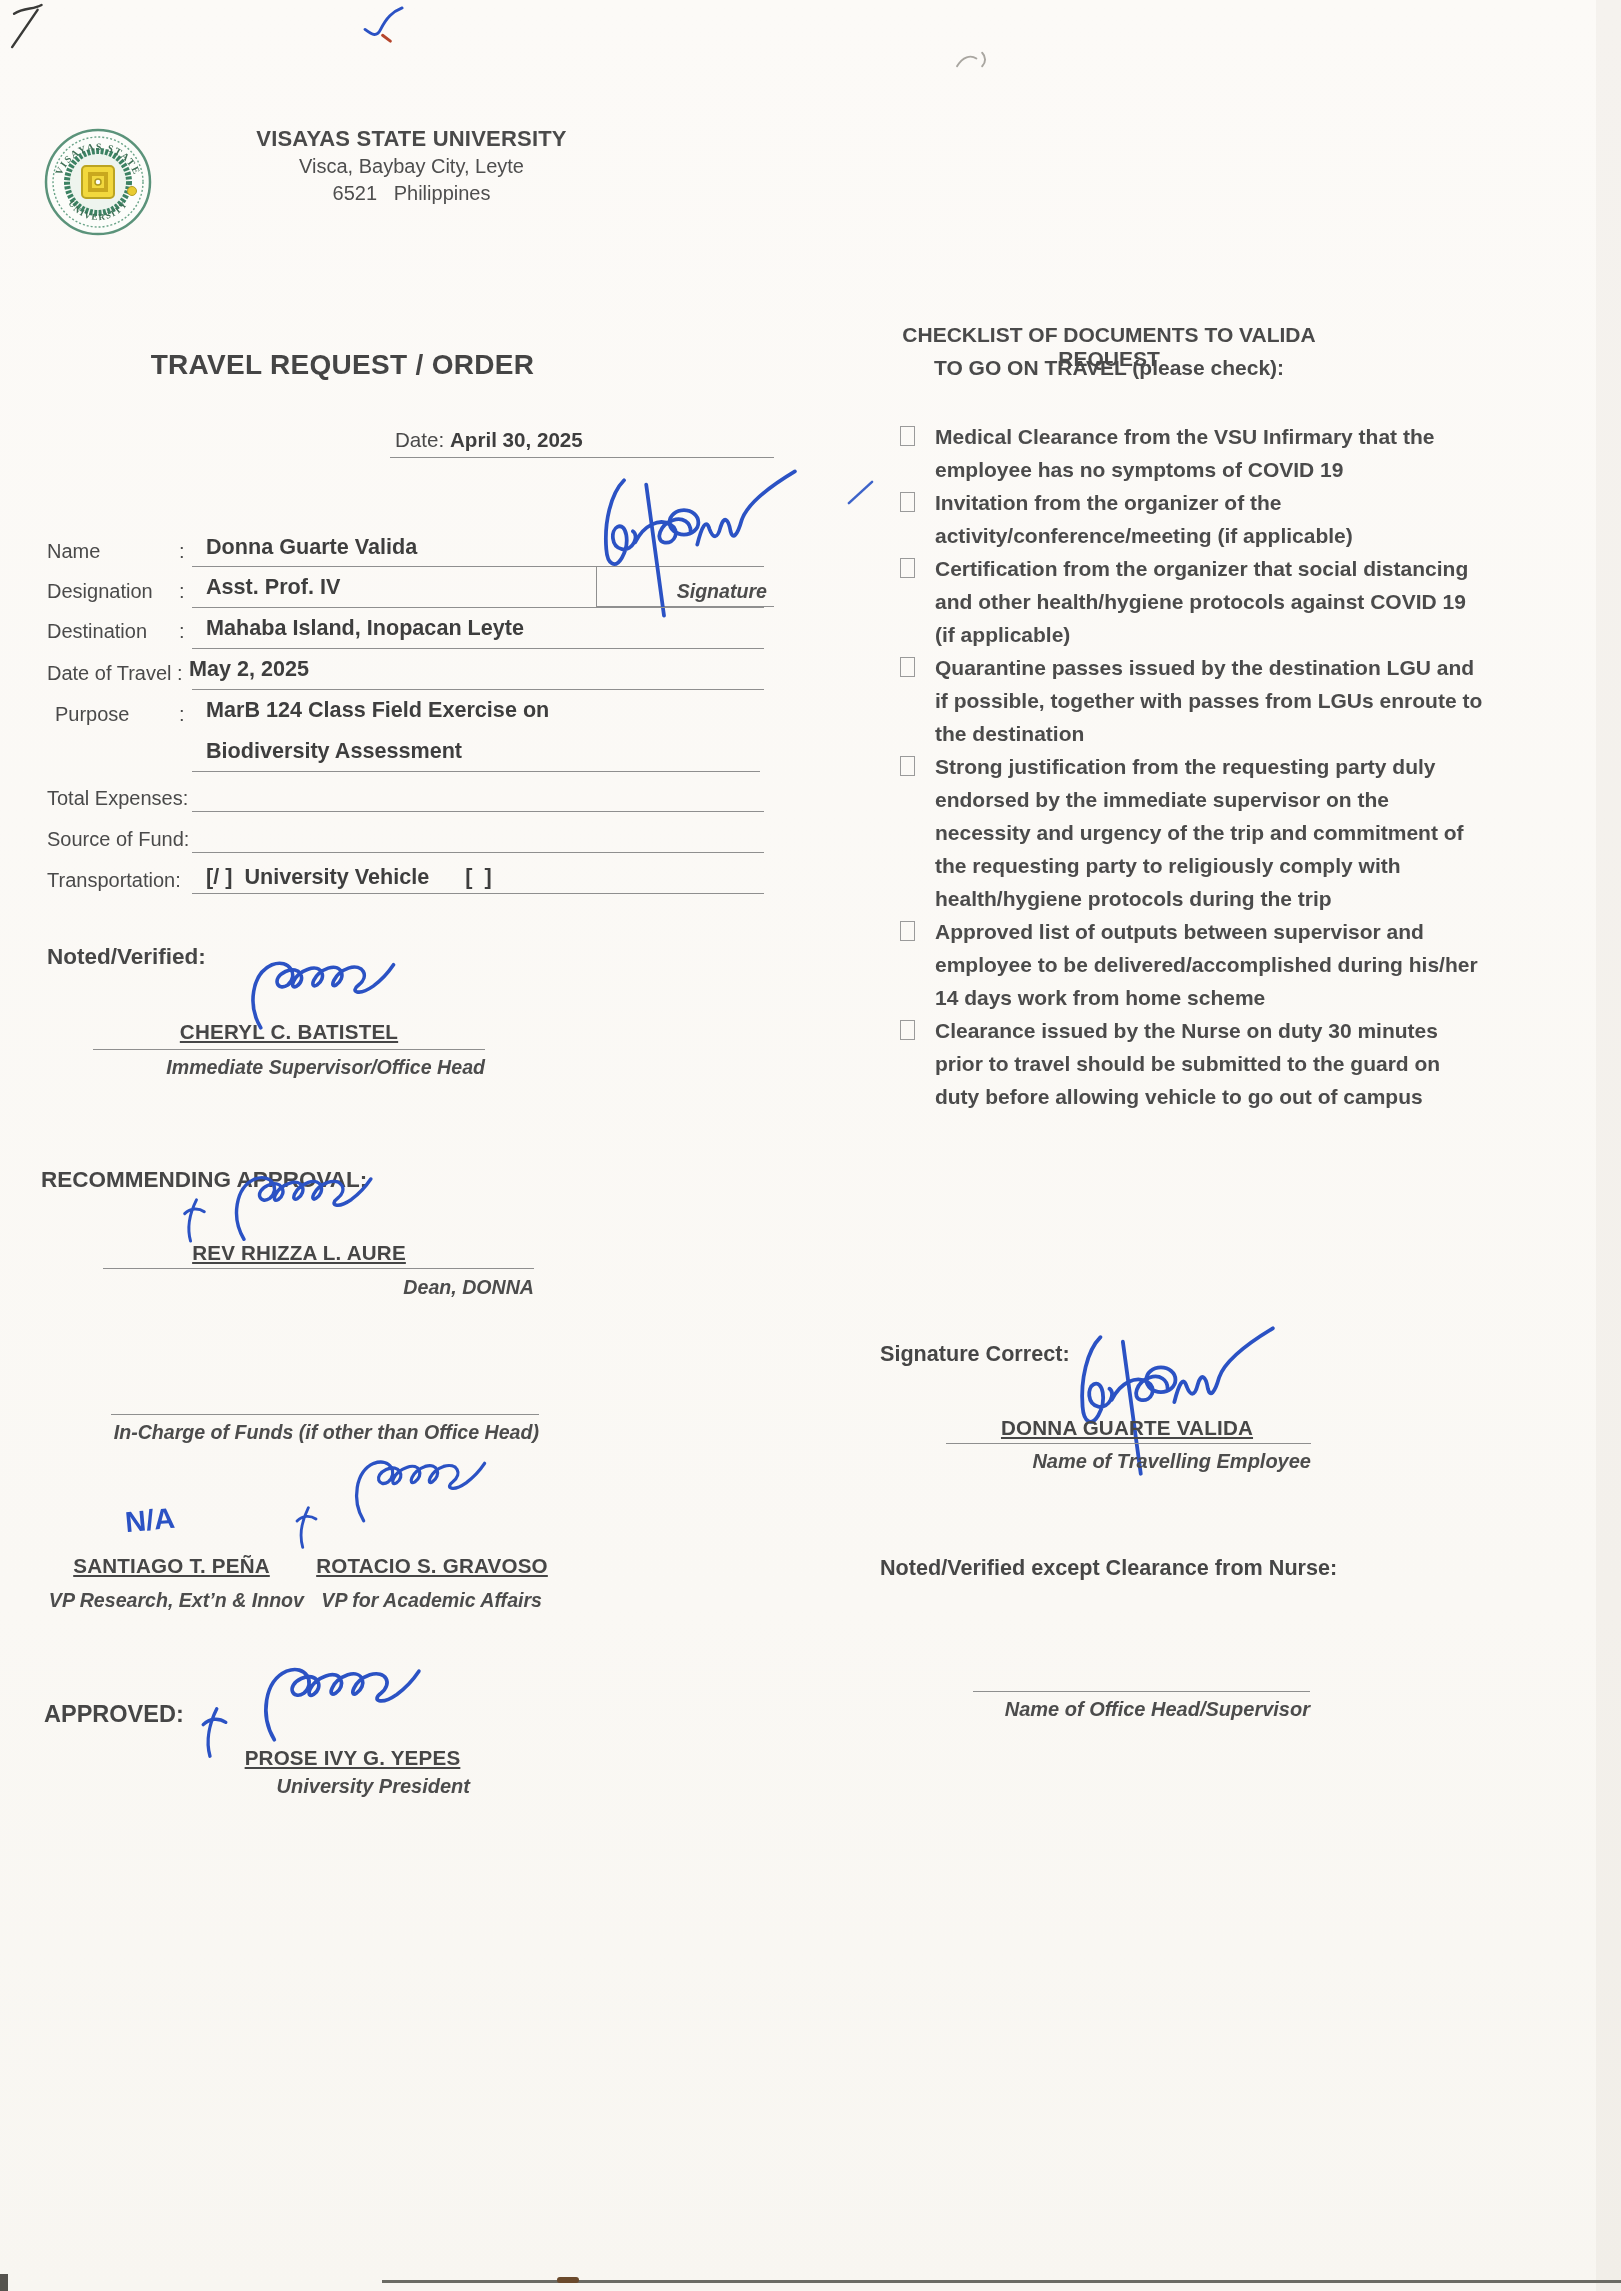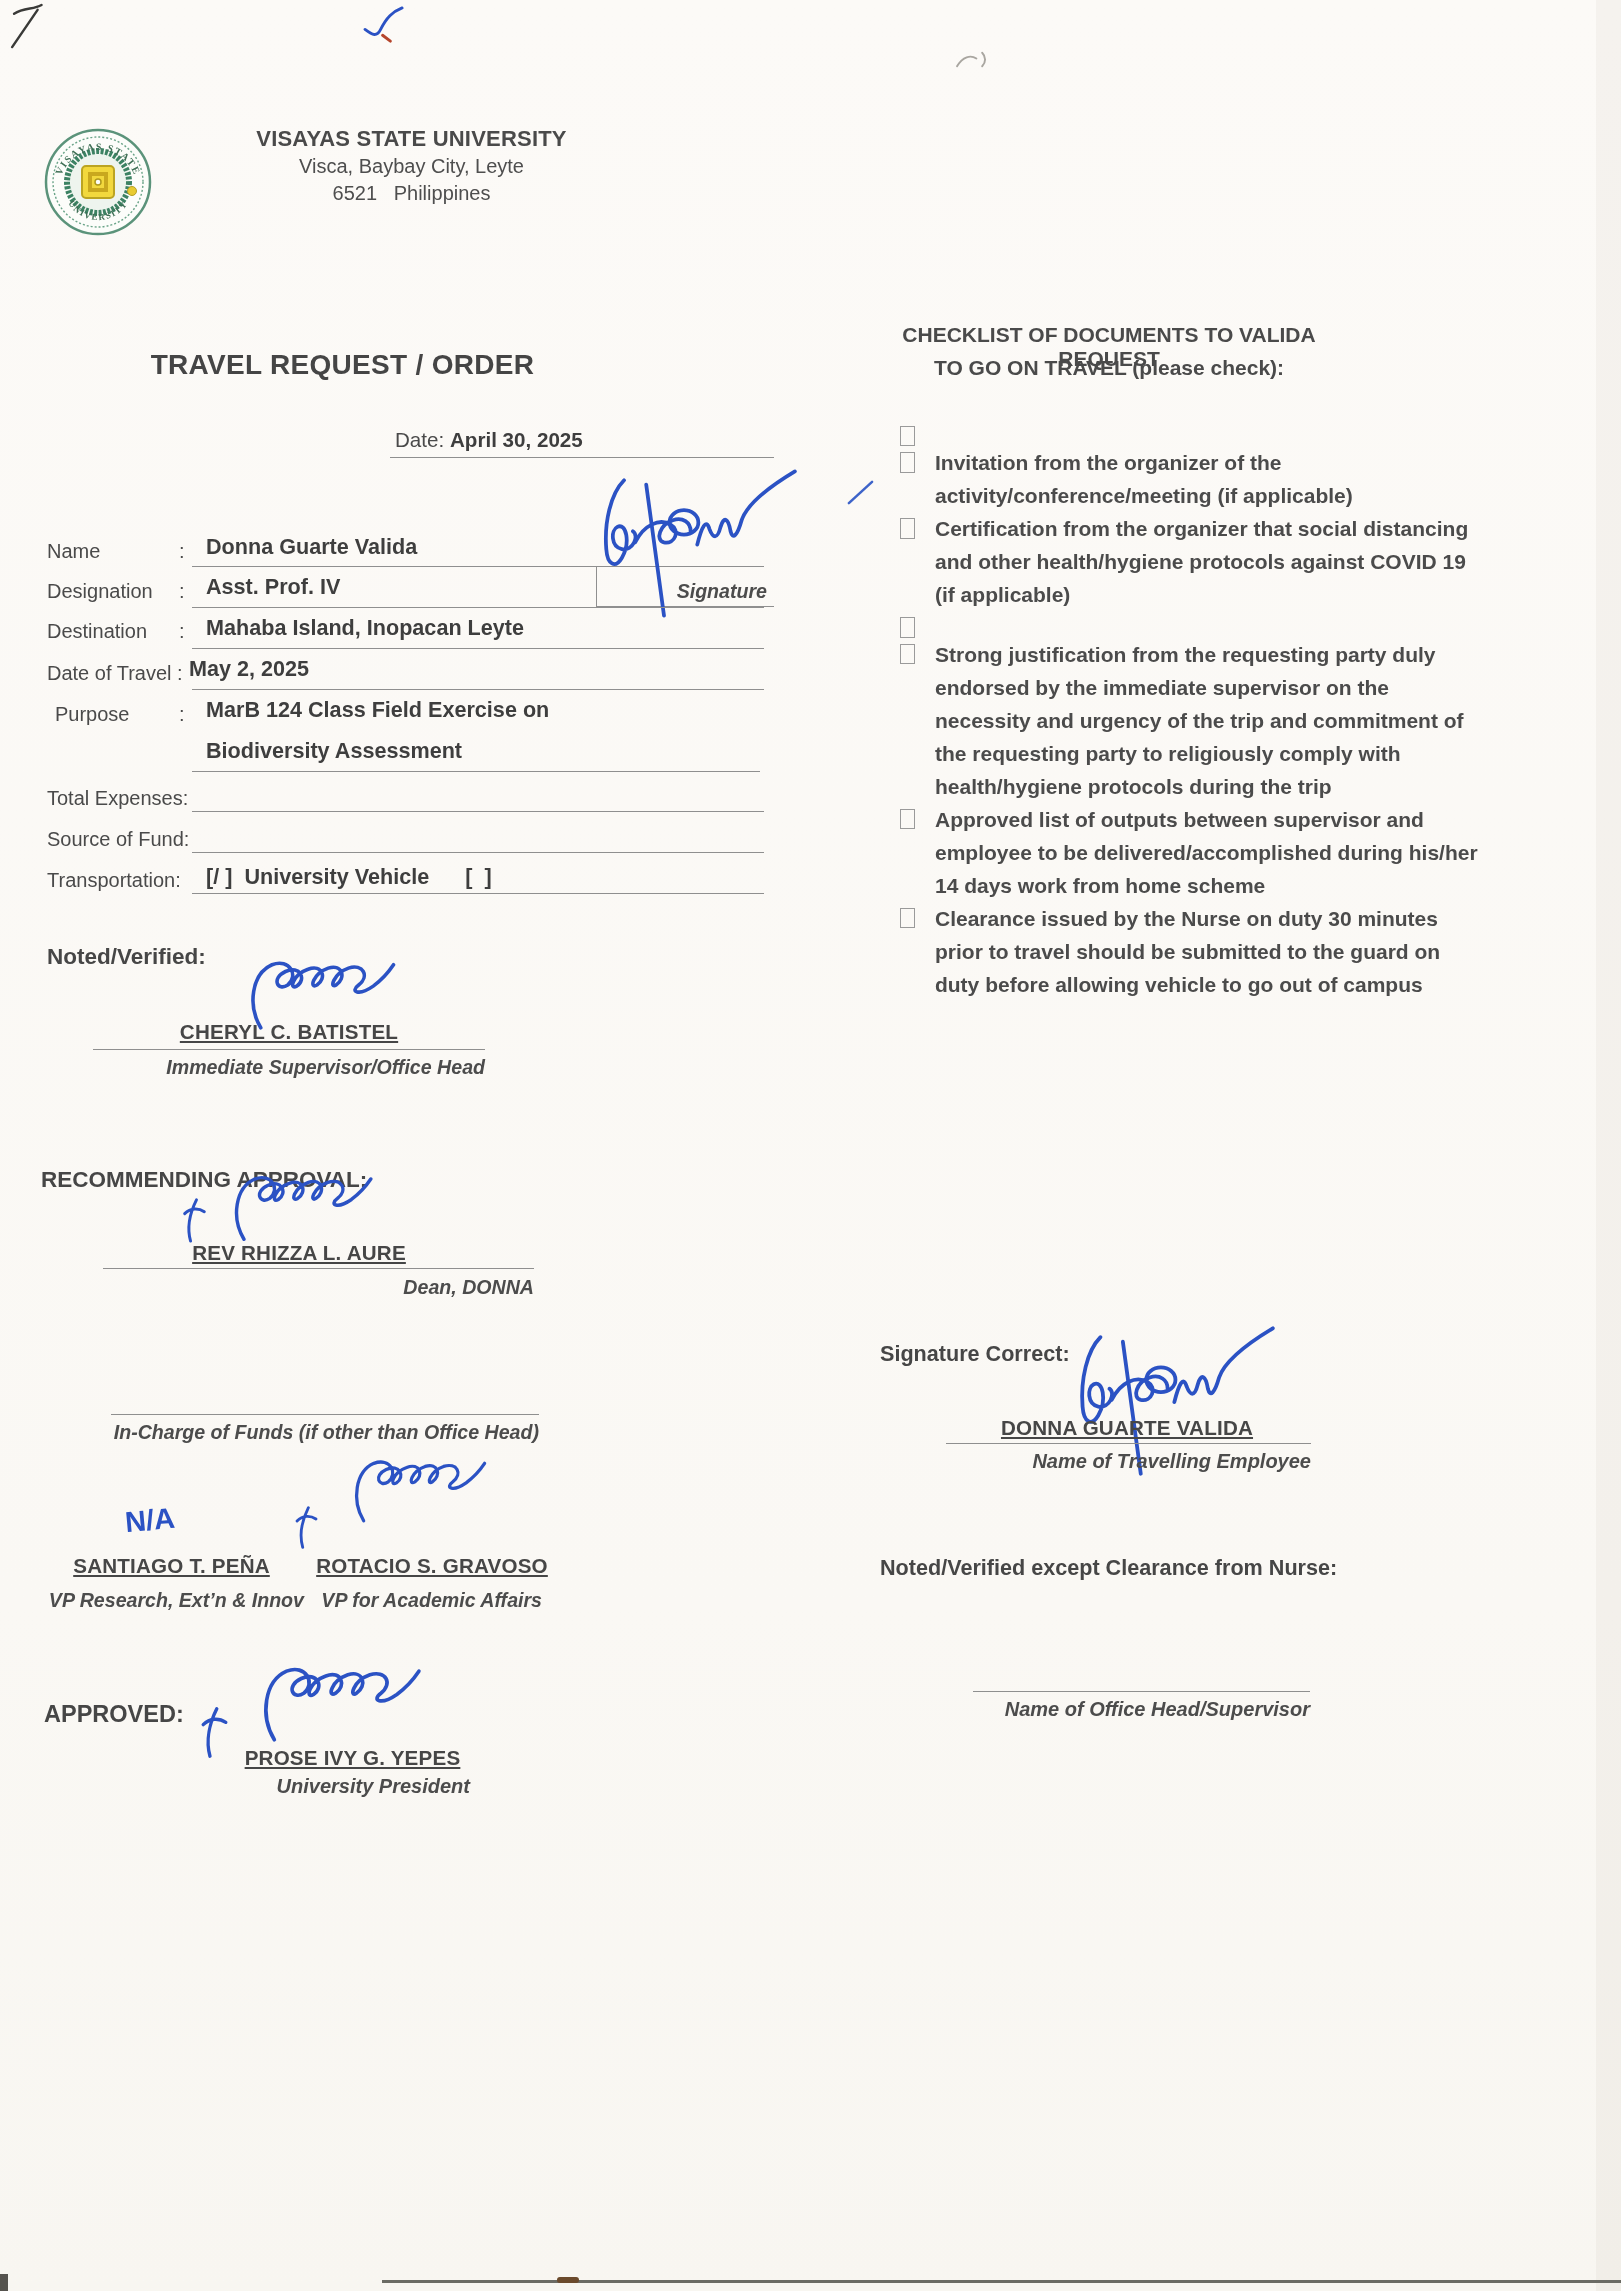--- a/index.html
+++ b/index.html
@@ -178,31 +178,33 @@
     </svg>
   <div class="abs nm" style="left:225px;top:1746px;width:255px">PROSE IVY G. YEPES</div>
   <div class="abs role" style="left:235px;top:1775px;width:235px;font-size:20px">University President</div>
 
   <div class="abs c" style="left:874px;top:323px;width:470px;font-size:21px;font-weight:bold;color:#4a4a4a">CHECKLIST OF DOCUMENTS TO VALIDA REQUEST</div>
   <div class="abs c" style="left:874px;top:356px;width:470px;font-size:21px;font-weight:bold;color:#4a4a4a">TO GO ON TRAVEL (please check):</div>
 
   <div class="abs" style="left:887px;top:420px;width:617px">
     <div class="ckrow">
       <span class="ckbox"></span>
+      <span class="ck" style="width:549px">Medical Clearance from the VSU Infirmary that the employee has no symptoms of COVID 19</span>
     </div>
     <div class="ckrow">
       <span class="ckbox"></span>
       <span class="ck" style="width:549px">Invitation from the organizer of the activity/conference/meeting (if applicable)</span>
     </div>
     <div class="ckrow">
       <span class="ckbox"></span>
       <span class="ck" style="width:549px">Certification from the organizer that social distancing and other health/hygiene protocols against COVID 19 (if applicable)</span>
     </div>
     <div class="ckrow">
       <span class="ckbox"></span>
+      <span class="ck" style="width:549px">Quarantine passes issued by the destination LGU and if possible, together with passes from LGUs enroute to the destination</span>
     </div>
     <div class="ckrow">
       <span class="ckbox"></span>
       <span class="ck" style="width:549px">Strong justification from the requesting party duly endorsed by the immediate supervisor on the necessity and urgency of the trip and commitment of the requesting party to religiously comply with health/hygiene protocols during the trip</span>
     </div>
     <div class="ckrow">
       <span class="ckbox"></span>
       <span class="ck" style="width:549px">Approved list of outputs between supervisor and employee to be delivered/accomplished during his/her 14 days work from home scheme</span>
     </div>
     <div class="ckrow">

